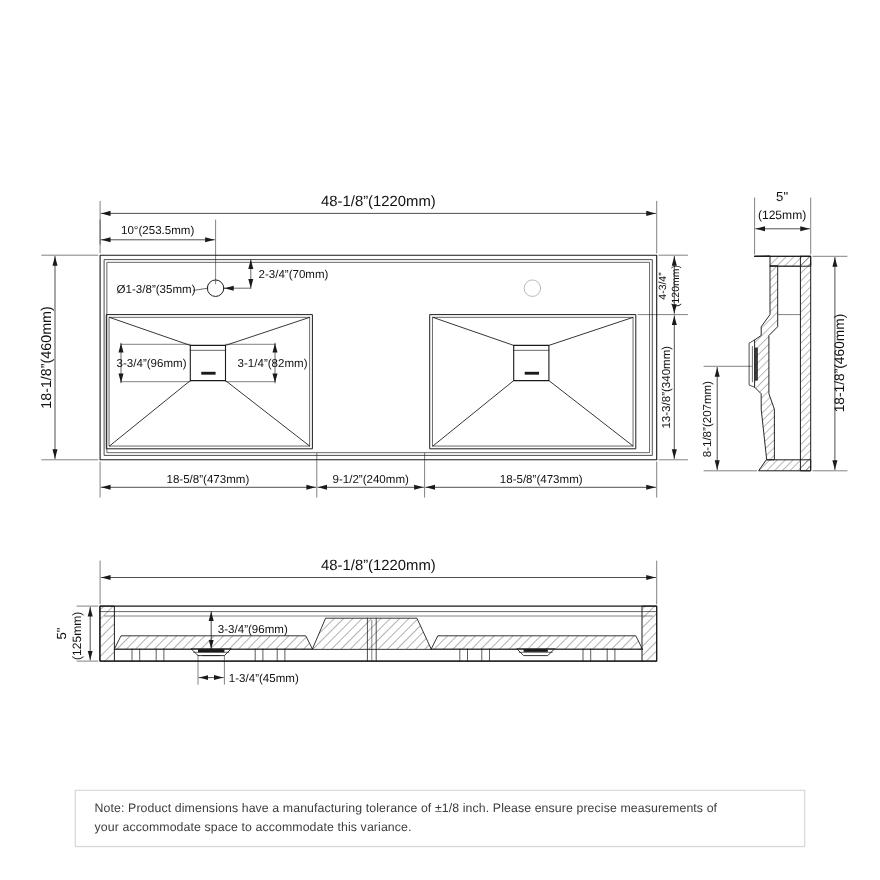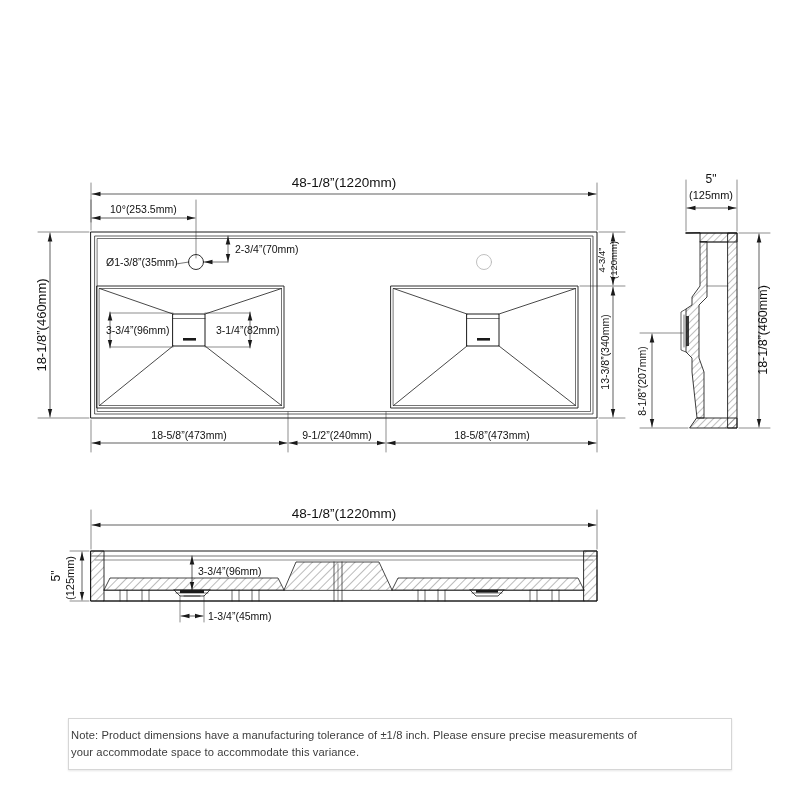--- a/index.html
+++ b/index.html
@@ -33,21 +33,21 @@
   .note-box {
     position: absolute;
     left: 68px;
     top: 718px;
     width: 664px;
     height: 52px;
     box-sizing: border-box;
     border: 1px solid #d6d6d6;
     background: #ffffff;
     box-shadow: 0 1px 2px rgba(0,0,0,0.10);
-    padding: 8px 14px 0 2px;
+    padding: 8px 14px 0 17px;
   }
   .note-text {
     font-family: "Liberation Sans", sans-serif;
     font-size: 11.2px;
     line-height: 17px;
     color: #3c3c3c;
     letter-spacing: 0.1px;
   }
 </style>
 </head>

